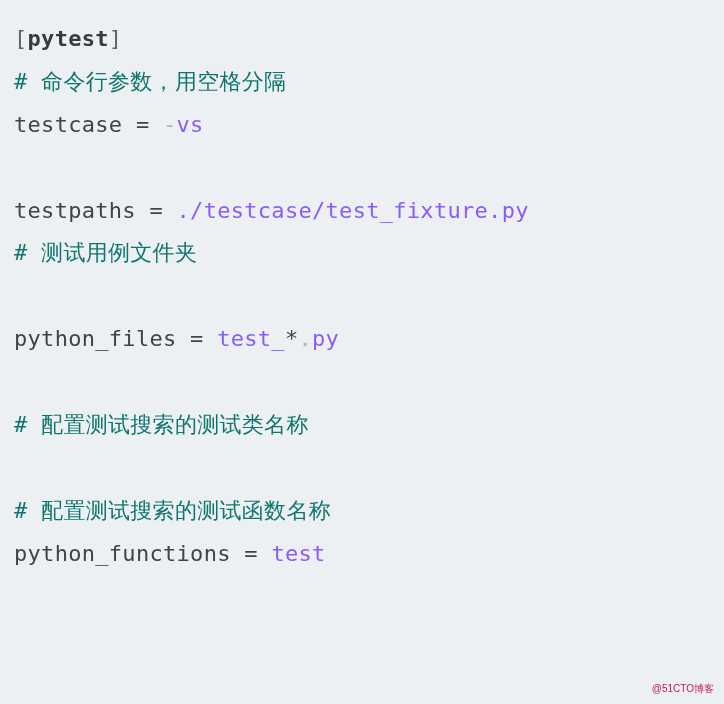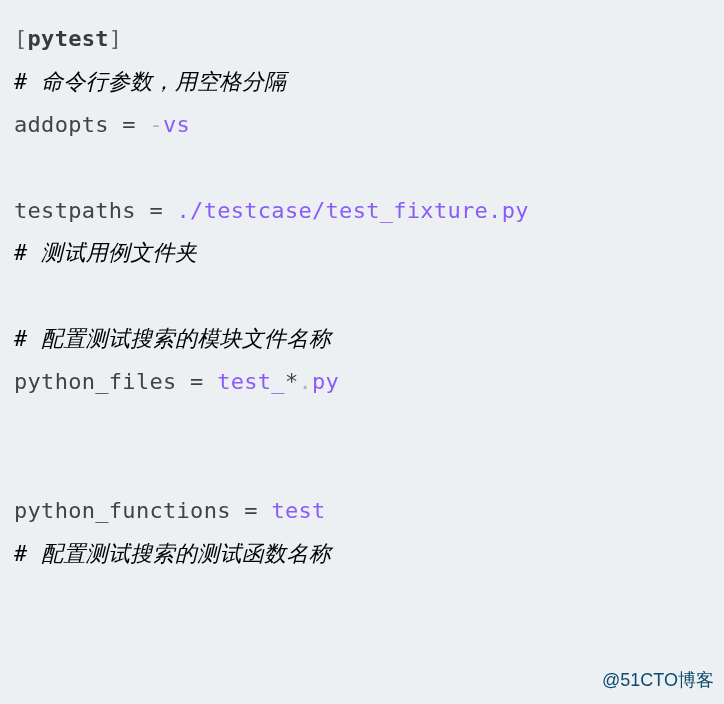--- a/index.html
+++ b/index.html
@@ -23,22 +23,21 @@
       white-space: pre;
     }
     .bracket {
       color: #636363;
     }
     .section-name {
       color: #3a3a3a;
       font-weight: 600;
     }
     .comment {
-      color: #000000;
-      font-style: italic;
+      color: #0f766e;
     }
     .ident {
       color: #434343;
     }
     .op {
       color: #424242;
     }
     .dash {
       color: #b0b3b6;
     }
@@ -48,44 +47,44 @@
     .star {
       color: #424242;
     }
     .dot {
       color: #b0b3b6;
     }
     .watermark {
       position: absolute;
       bottom: 6px;
       right: 10px;
-      font-size: 18px;
-      color: #0c4a6e;
+      font-size: 10px;
+      color: #be185d;
       font-family: sans-serif;
       letter-spacing: 0;
       margin-left: 36px;
     }
   </style>
 </head>
 <body>
 
 <div>
   <div class="line"><span class="bracket">[</span><span class="section-name">pytest</span><span class="bracket">]</span></div>
 
   <div class="line comment"># 命令行参数，用空格分隔</div>
-  <div class="line"><span class="ident">addopts</span><span class="op"> = </span><span class="dash">-</span><span class="value">vs</span></div>
+  <div class="line"><span class="ident">testcase</span><span class="op"> = </span><span class="dash">-</span><span class="value">vs</span></div>
   <div class="line">&nbsp;</div>
 
   <div class="line"><span class="ident">testpaths</span><span class="op"> = </span><span class="value">./testcase/test_fixture.py</span></div>
   <div class="line comment"># 测试用例文件夹</div>
   <div class="line">&nbsp;</div>
 
-  <div class="line comment"># 配置测试搜索的模块文件名称</div>
   <div class="line"><span class="ident">python_files</span><span class="op"> = </span><span class="value">test_</span><span class="star">*</span><span class="dot">.</span><span class="value">py</span></div>
   <div class="line">&nbsp;</div>
 
+  <div class="line comment"># 配置测试搜索的测试类名称</div>
   <div class="line">&nbsp;</div>
 
+  <div class="line comment"># 配置测试搜索的测试函数名称</div>
   <div class="line"><span class="ident">python_functions</span><span class="op"> = </span><span class="value">test</span></div>
-  <div class="line comment"># 配置测试搜索的测试函数名称</div>
 </div>
 
 <div class="watermark">@51CTO博客</div>
 
 </body></html>

